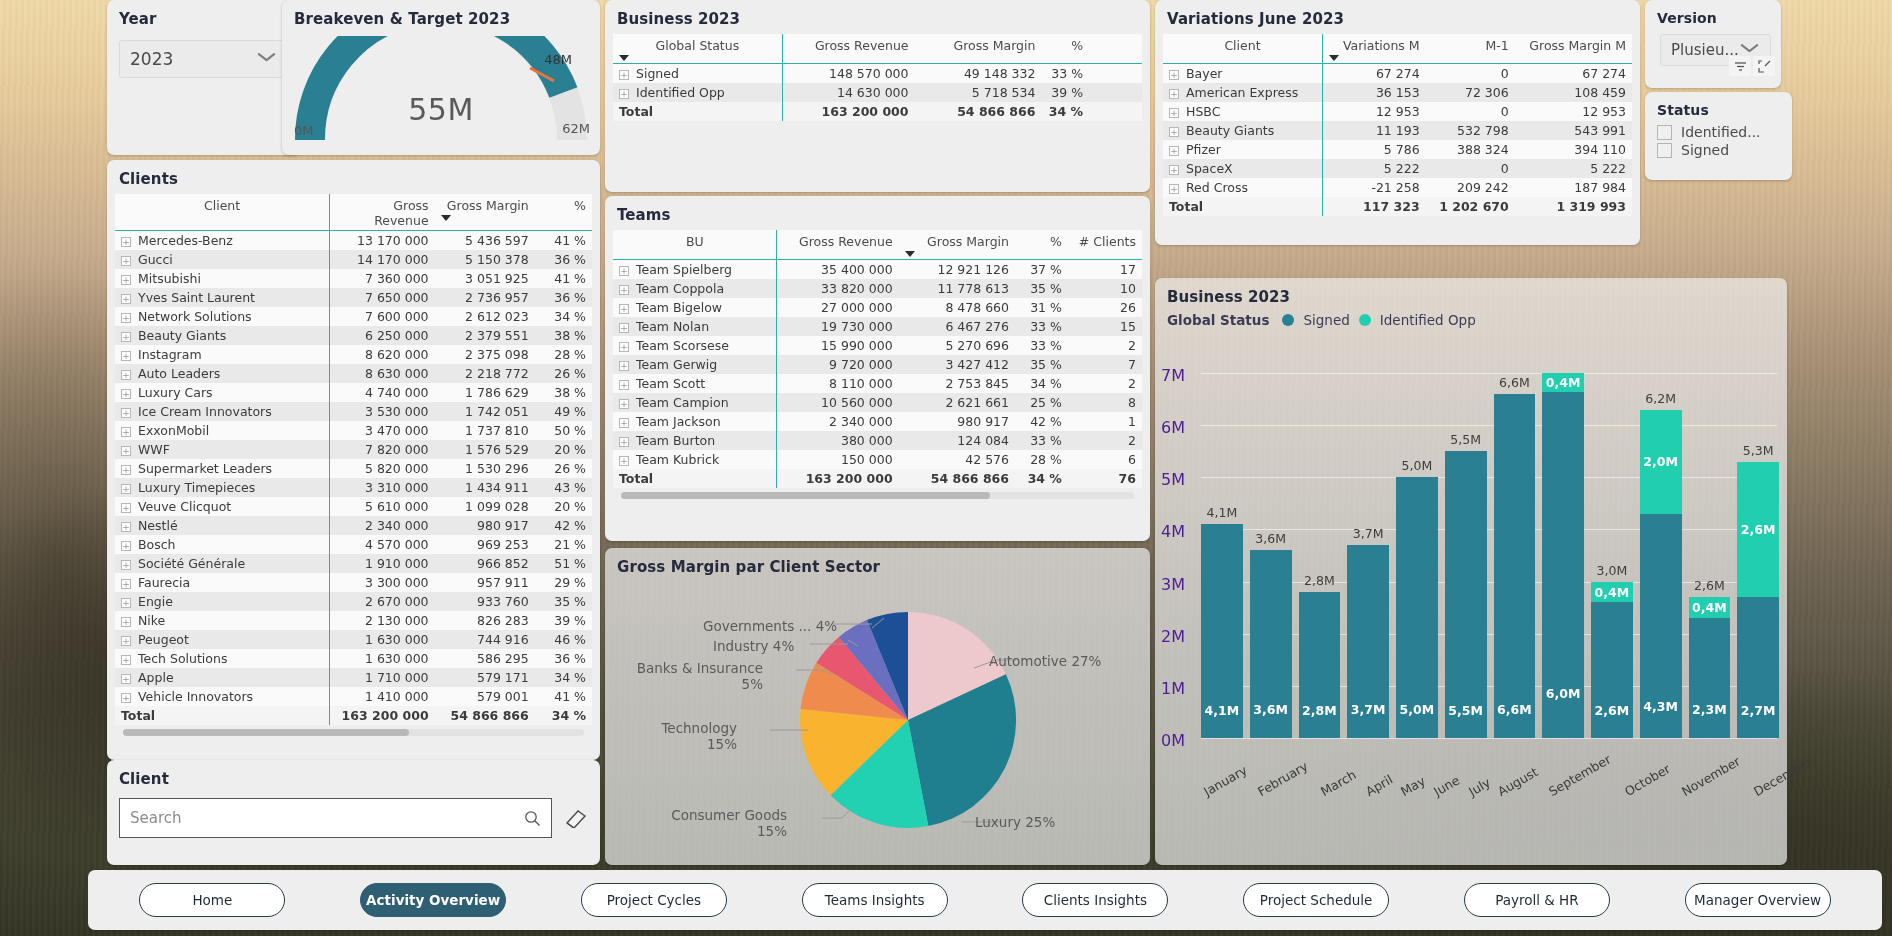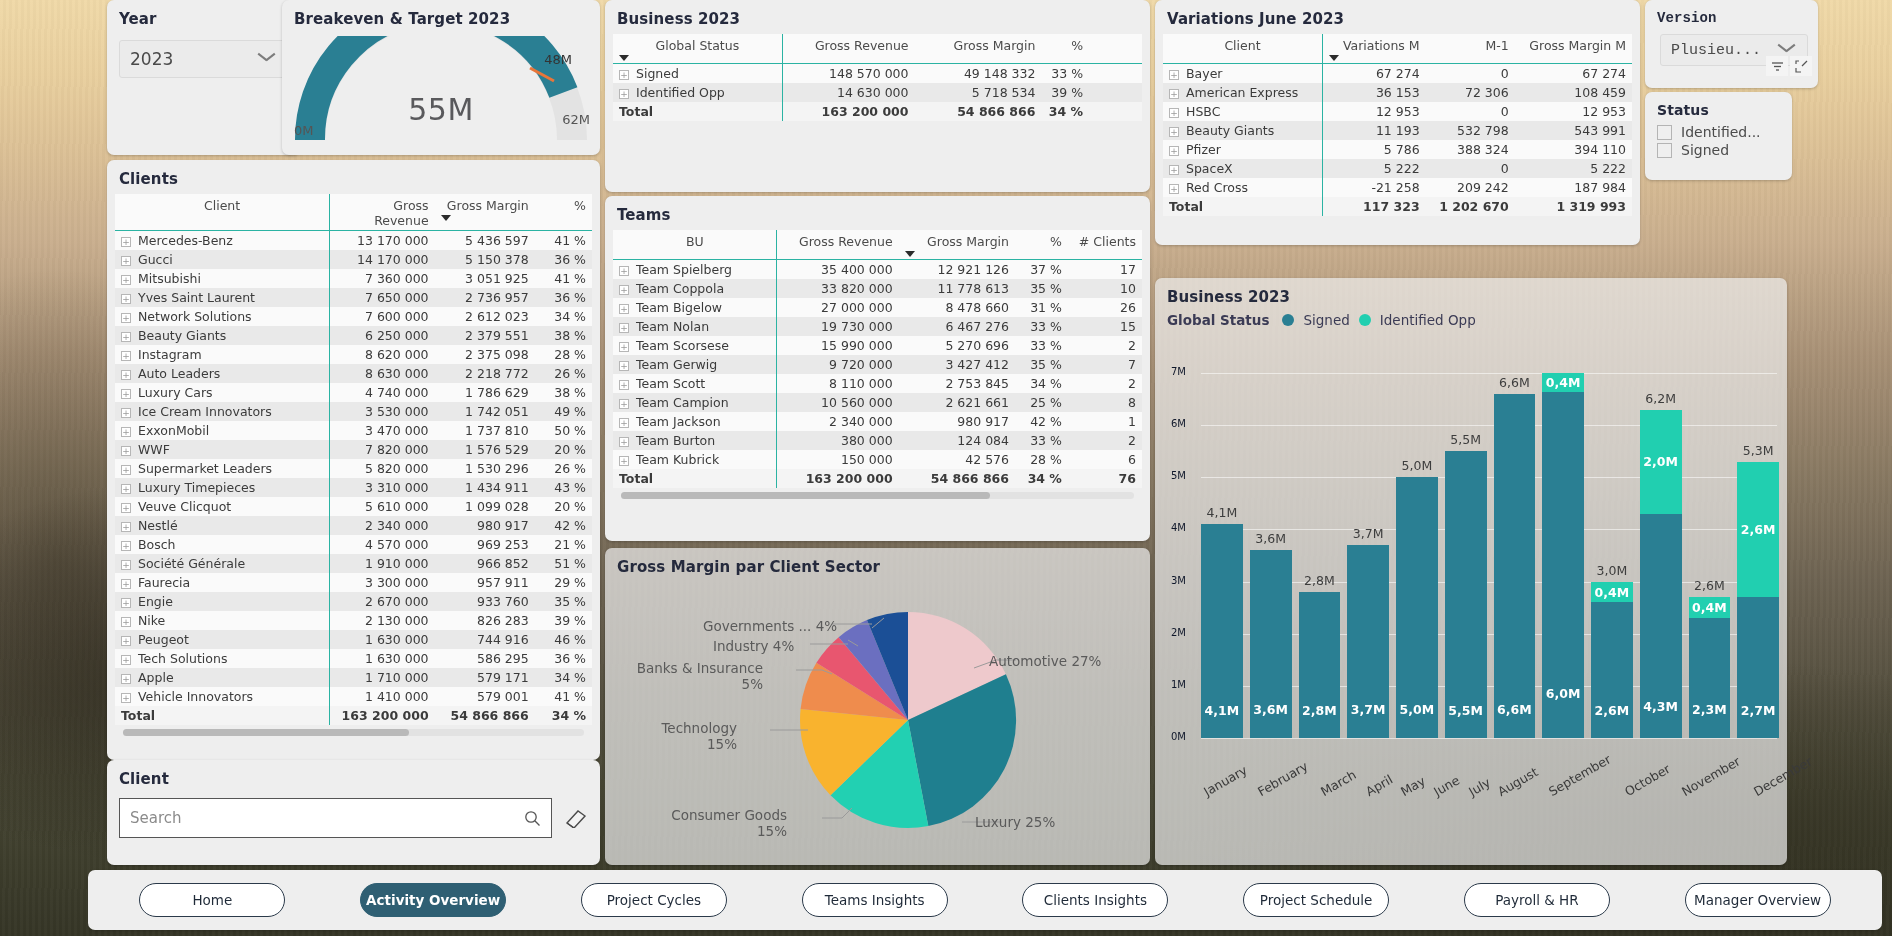--- a/index.html
+++ b/index.html
@@ -101,21 +101,21 @@
   .scroll-track{ height:7px; background:#e2e2e2; border-radius:4px; margin:4px 8px 0 8px; position:relative;}
   .scroll-thumb{ position:absolute; left:0; top:0; height:7px; width:62%; background:#b9b9b9; border-radius:4px;}
 
   
   .gauge-wrap { position: relative; height: 108px; margin-top: 2px; }
   .gauge-val {
     position:absolute; left:0; right:0; top:56px; text-align:center;
     font-size:30px; color:#59595c; letter-spacing:.5px;
   }
   .gauge-min { position:absolute; left:12px;  bottom:6px; font-size:13px; color:#555; }
-  .gauge-max { position:absolute; right:10px; bottom:17px; font-size:13px; color:#555; }
+  .gauge-max { position:absolute; right:10px; bottom:8px; font-size:13px; color:#555; }
   .gauge-tgt { position:absolute; right:28px; top:16px; font-size:13px; color:#333; }
 
   
   .search-row { display:flex; align-items:center; gap:10px; margin: 4px 12px 0 12px; }
   .search-input {
     flex:1; height:40px; background:#fff; border:1px solid #555;
     display:flex; align-items:center; padding:0 10px; justify-content:space-between;
   }
   .search-ph { color:#8b8b8b; font-size:15px; }
   .eraser { width:26px;height:20px;}
@@ -125,21 +125,21 @@
   .chk { width:15px;height:15px;border:1.4px solid #b4b4b4; background:#efefef; }
 
   
   .legend { display:flex; align-items:center; gap:9px; padding: 0 12px 2px 12px; font-size:13.5px; color:#3b3b55;}
   .legend b { font-weight:bold; margin-right:4px;}
   .dot { width:12px;height:12px;border-radius:50%; display:inline-block; }
 
   
   .chart-area { position:relative; }
   .gridline { position:absolute; left:46px; right:10px; height:1px; background:rgba(255,255,255,.55);}
-  .ytick { position:absolute; left:16px; font-size:10px; color:#0f172a; transform: translateY(-7px); }
+  .ytick { position:absolute; left:6px; font-size:16px; color:#4c1d95; transform: translateY(-7px); }
   .bars { position:absolute; left:46px; right:8px; bottom:0; top:0; display:flex; align-items:flex-end; gap:7px; }
   .bar-col { flex:1; display:flex; flex-direction:column; justify-content:flex-end; align-items:stretch; position:relative; height:100%;}
   .bar-total-lbl { position:absolute; left:0; right:0; text-align:center; font-size:12.5px; color:#3d3d3d; }
   .seg { position:relative; display:flex; align-items:center; justify-content:center; }
   .seg span { font-size:12.5px; font-weight:bold; color:#fff; }
   .xlabels { position:absolute; left:46px; right:8px; display:flex; gap:7px; }
   .xlabels div { flex:1; font-size:12.5px; color:#3a3a3a; transform: rotate(-30deg); transform-origin: left top; white-space:nowrap; }
 
   
   .pie-lbl { position:absolute; font-size:13.5px; color:#5a5a5a; white-space:pre-line; }
@@ -796,21 +796,21 @@
         <div>June</div>
         <div>July</div>
         <div>August</div>
         <div>September</div>
         <div>October</div>
         <div>November</div>
         <div>December</div>
       </div>
   </div>
 
-  <div class="card" style="left:1645px; top:0px; width:173px; height:88px;font-family:Liberation Mono, monospace;">
+  <div class="card" style="left:1645px; top:0px; width:136px; height:88px;">
     <div class="card-title" style="font-size:14px;">Version</div>
     <div class="slicer-box" style="margin:2px 10px 0 15px; height:32px; font-size:15px;">
       <span>Plusieu...</span>
       <span class="chev"></span>
     </div>
     <div class="hdr-icons">
       <div>
         <svg width="13" height="11" viewBox="0 0 13 11">
             <line x1="1" y1="2" x2="12" y2="2" stroke="#555" stroke-width="1.3"></line>
             <line x1="3" y1="5.5" x2="10" y2="5.5" stroke="#555" stroke-width="1.3"></line>

